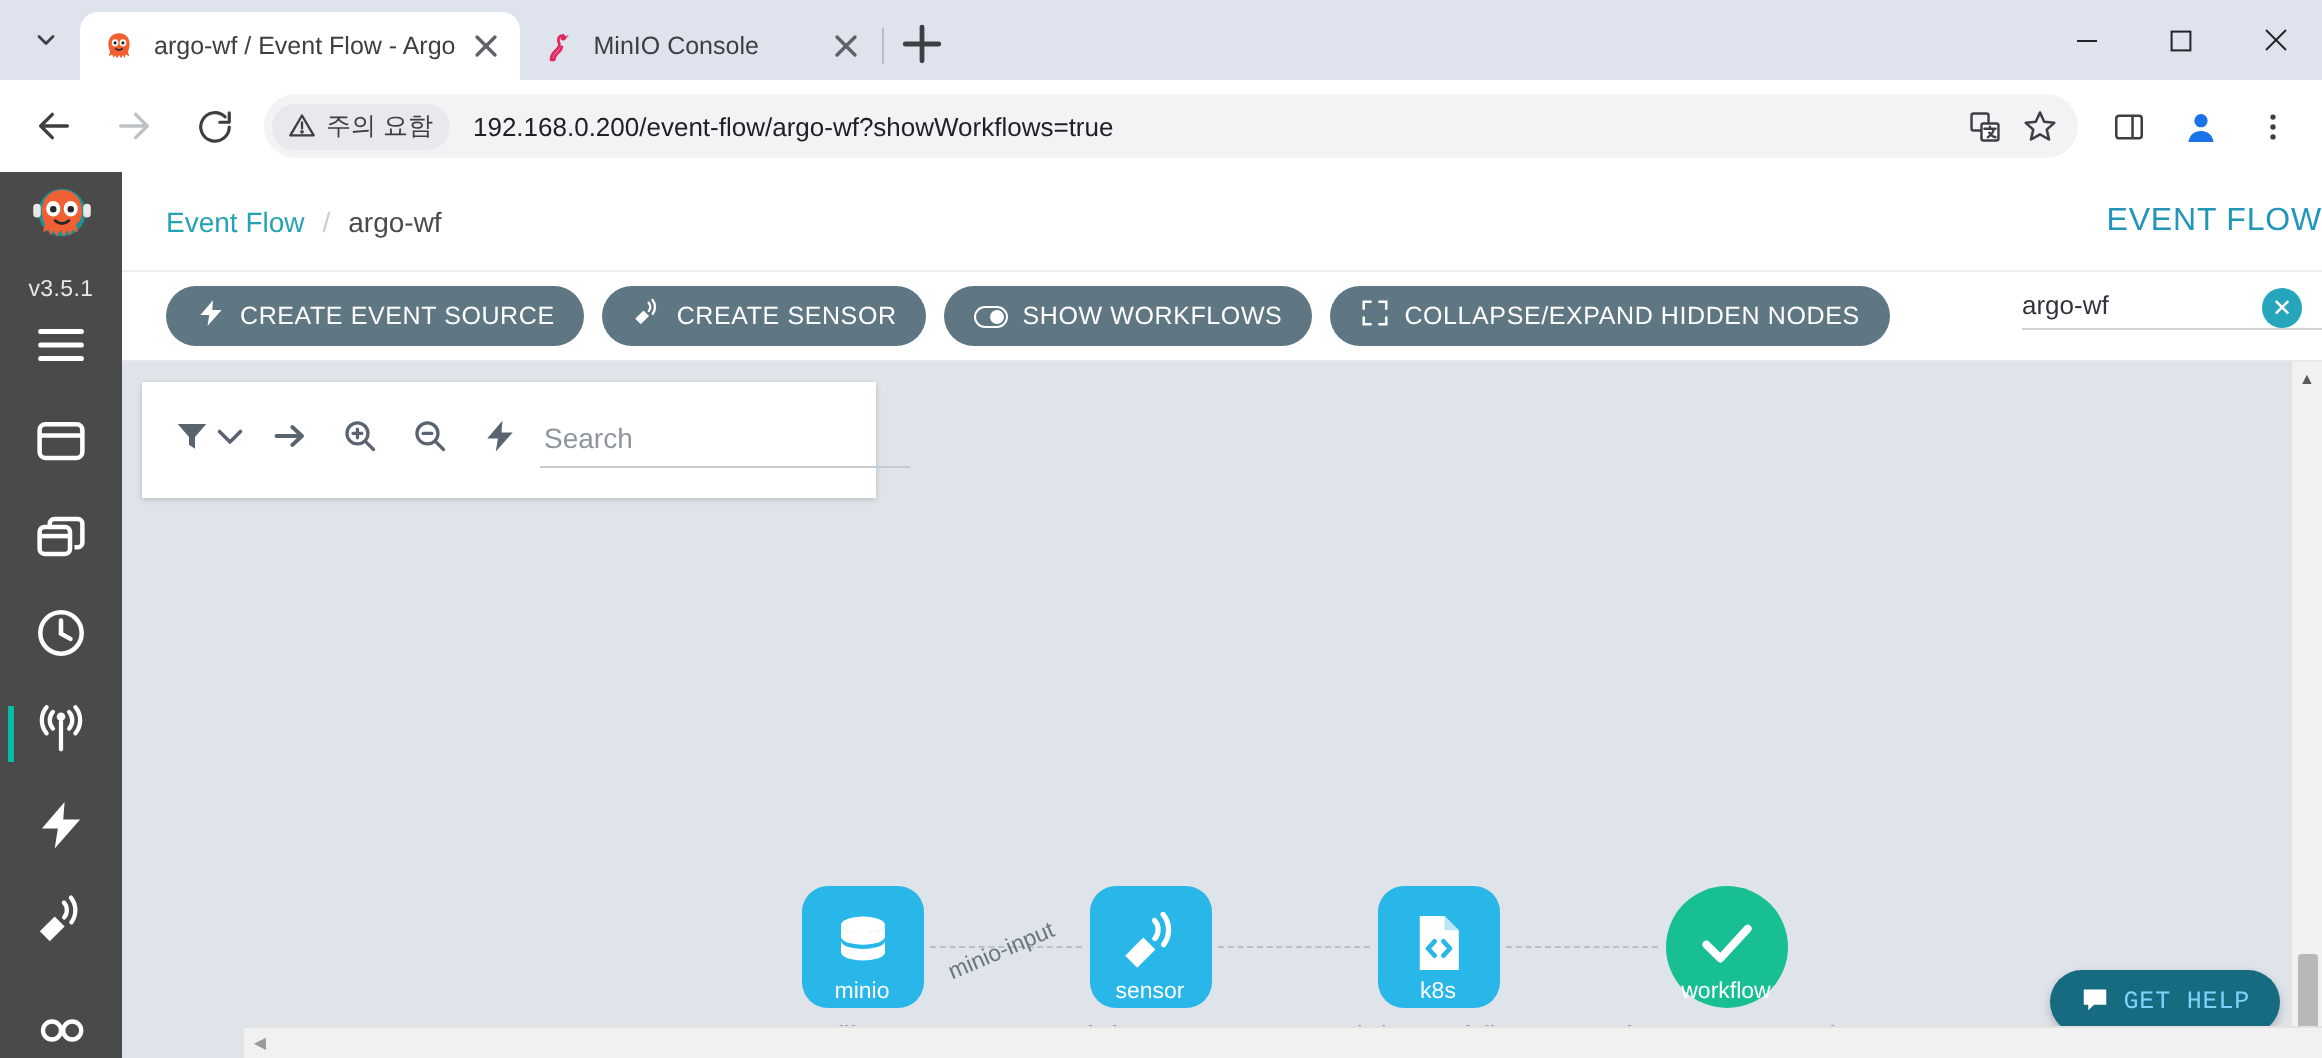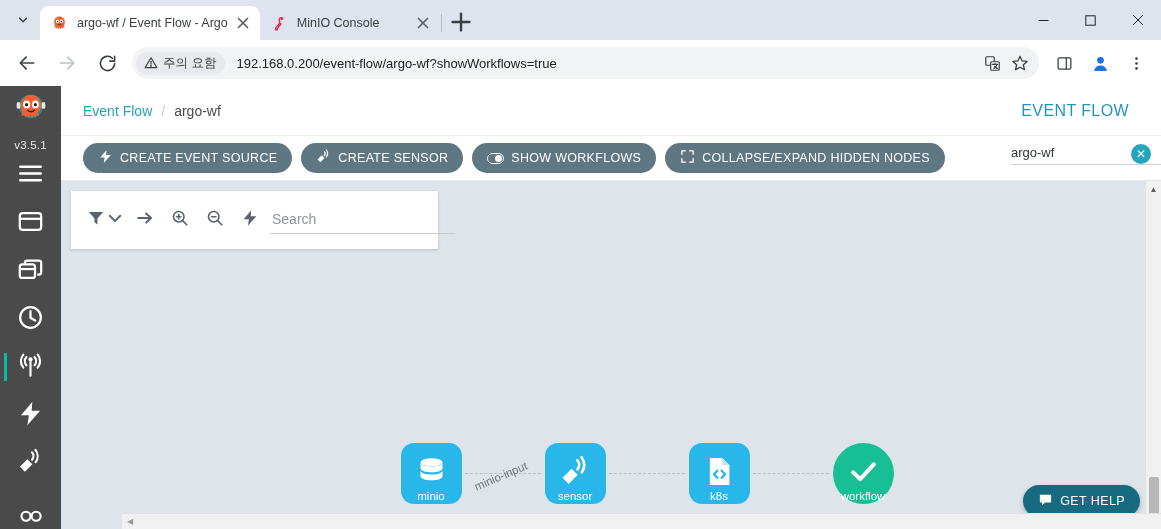--- a/index.html
+++ b/index.html
@@ -115,21 +115,21 @@
     content: ""; position: absolute; left: 4px; top: 10px;
     width: 3px; height: 28px; background: #00bfa5;
   }
   .side-item svg { width: 27px; height: 27px; }
 
   
   .main { flex: 1; display: flex; flex-direction: column; min-width: 0; position: relative; }
 
   .crumbbar {
     height: 50px; flex: none; display: flex; align-items: center;
-    padding: 0 32px 0 22px; border-bottom: 1px solid #eceef0; background: #fff;
+    padding: 0 0 0 22px; border-bottom: 1px solid #eceef0; background: #fff;
   }
   .crumb-link { font-size: 14px; color: #24a3b5; cursor: pointer; }
   .crumb-sep { color: #c9ced4; margin: 0 9px; font-size: 14px; }
   .crumb-cur { font-size: 14px; color: #4a4a4a; }
   .page-title {
     margin-left: auto; font-size: 16px; color: #2196b8;
     letter-spacing: .4px;
   }
 
   .actionbar {
@@ -219,24 +219,24 @@
   .edge {
     position: absolute; height: 0; border-top: 1.5px dashed #b9c0c9;
   }
   .edge-label {
     position: absolute; font-size: 11.5px; color: #6c757d;
     transform: rotate(-23deg); transform-origin: left center; white-space: nowrap;
   }
 
   .help-btn {
     position: absolute; right: 21px; bottom: 12px; height: 32px;
-    background: #176b80; color: #ffffff; border-radius: 16px;
+    background: #176b80; color: #7dd3fc; border-radius: 16px;
     display: flex; align-items: center; gap: 7px; padding: 0 15px;
     font-size: 12.5px; letter-spacing: .4px; cursor: pointer; border: none;
-    box-shadow: 0 2px 5px rgba(0,0,0,.22); font-family: Liberation Sans, sans-serif;
+    box-shadow: 0 2px 5px rgba(0,0,0,.22); font-family: Liberation Mono, monospace;
   }
   .help-btn svg { width: 15px; height: 15px; }
 
   
   .vscroll {
     position: absolute; right: 0; top: 0; bottom: 0; width: 16px;
     background: #f1f1f1; border-left: 1px solid #e2e2e2;
   }
   .vs-arrow {
     height: 16px; display: flex; align-items: center; justify-content: center;

